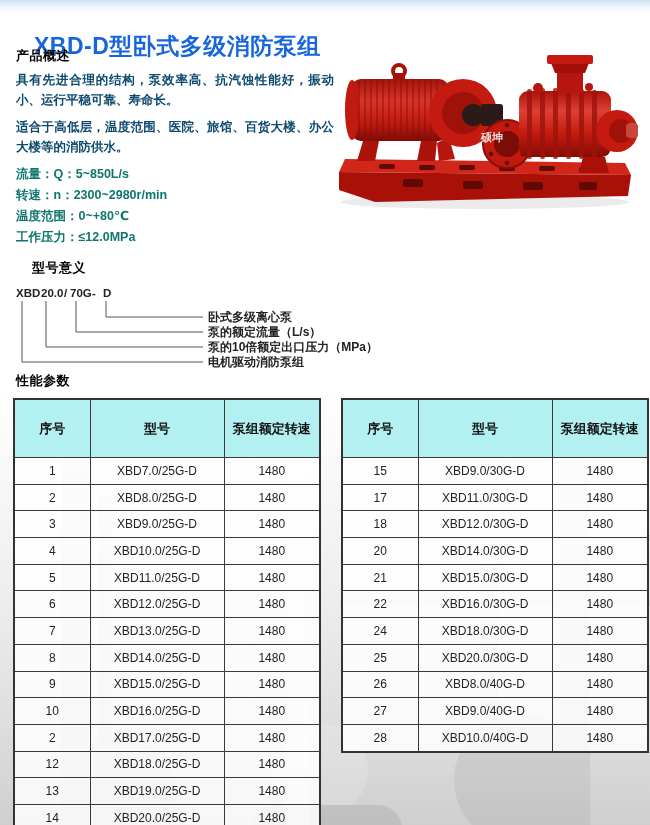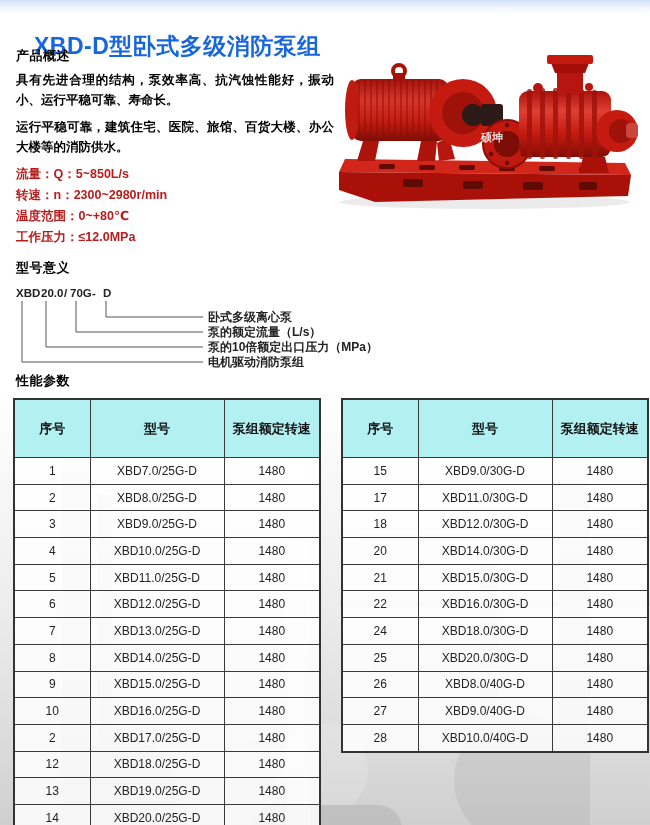--- a/index.html
+++ b/index.html
@@ -5,25 +5,25 @@
   html,body{margin:0;padding:0;background:#ffffff;}
   .page{
     position:relative;width:650px;height:825px;overflow:hidden;background:#ffffff;
     font-family:"Liberation Sans","DejaVu Sans",sans-serif;color:#1f1f1f;
   }
   .top-wash{position:absolute;top:0;left:0;width:650px;height:14px;
     background:linear-gradient(to bottom,rgba(160,195,235,.5),rgba(190,215,240,.22) 55%,rgba(255,255,255,0));}
   .page-title{position:absolute;left:16px;top:13px;margin:18px;font-size:23px;font-weight:bold;color:#1766dd;letter-spacing:.5px;}
   .sec-heading{position:absolute;margin:0;font-size:13px;font-weight:bold;color:#000000;letter-spacing:.5px;}
   #overview-heading{left:16px;top:47px;}
-  #model-heading{left:16px;top:259px;}
+  #model-heading{left:32px;top:259px;}
   #perf-heading{left:16px;top:372px;}
   .overview-body{position:absolute;left:16px;top:70px;width:318px;}
-  .overview-body p{margin:0 0 7px 0;font-size:12.5px;line-height:20px;font-weight:600;color:#000000;text-align:justify;}
-  .spec-line{font-size:12.5px;line-height:21px;font-weight:600;color:#b91c1c;}
+  .overview-body p{margin:0 0 7px 0;font-size:12.5px;line-height:20px;font-weight:600;color:#0c4a6e;text-align:justify;}
+  .spec-line{font-size:12.5px;line-height:21px;font-weight:600;color:#0f766e;}
   .pump-fig{position:absolute;left:333px;top:50px;width:307px;height:162px;}
   .model-svg{position:absolute;left:0;top:283px;width:650px;height:95px;}
   .model-code{font-size:11.5px;font-weight:bold;fill:#222;}
   .model-label{font-size:12px;font-weight:600;fill:#222;}
   .model-line{stroke:#555;stroke-width:1;fill:none;}
   .bg-photo{position:absolute;left:0;top:385px;width:650px;height:440px;pointer-events:none;}
   .tables-wrap{position:absolute;left:0;top:398px;width:650px;}
   table.perf{position:absolute;top:0;border-collapse:collapse;width:306px;table-layout:fixed;
     border:2px solid #333;}
   #left-table{left:13px;}
@@ -43,21 +43,21 @@
 
   <div class="top-wash"></div>
 
   <h1 class="page-title">XBD-D型卧式多级消防泵组</h1>
 
   <h2 class="sec-heading" id="overview-heading">产品概述</h2>
 
   <div class="overview-body">
     <div id="overview-paras">
         <p>具有先进合理的结构，泵效率高、抗汽蚀性能好，振动小、运行平稳可靠、寿命长。</p>
-        <p>运行平稳可靠，建筑住宅、医院、旅馆、百货大楼、办公大楼等的消防供水。</p>
+        <p>适合于高低层，温度范围、医院、旅馆、百货大楼、办公大楼等的消防供水。</p>
       </div>
     <div id="spec-list">
         <div class="spec-line">流量：Q：5~850L/s</div>
         <div class="spec-line">转速：n：2300~2980r/min</div>
         <div class="spec-line">温度范围：0~+80℃</div>
         <div class="spec-line">工作压力：≤12.0MPa</div>
       </div>
   </div>
 
   <div class="pump-fig">

